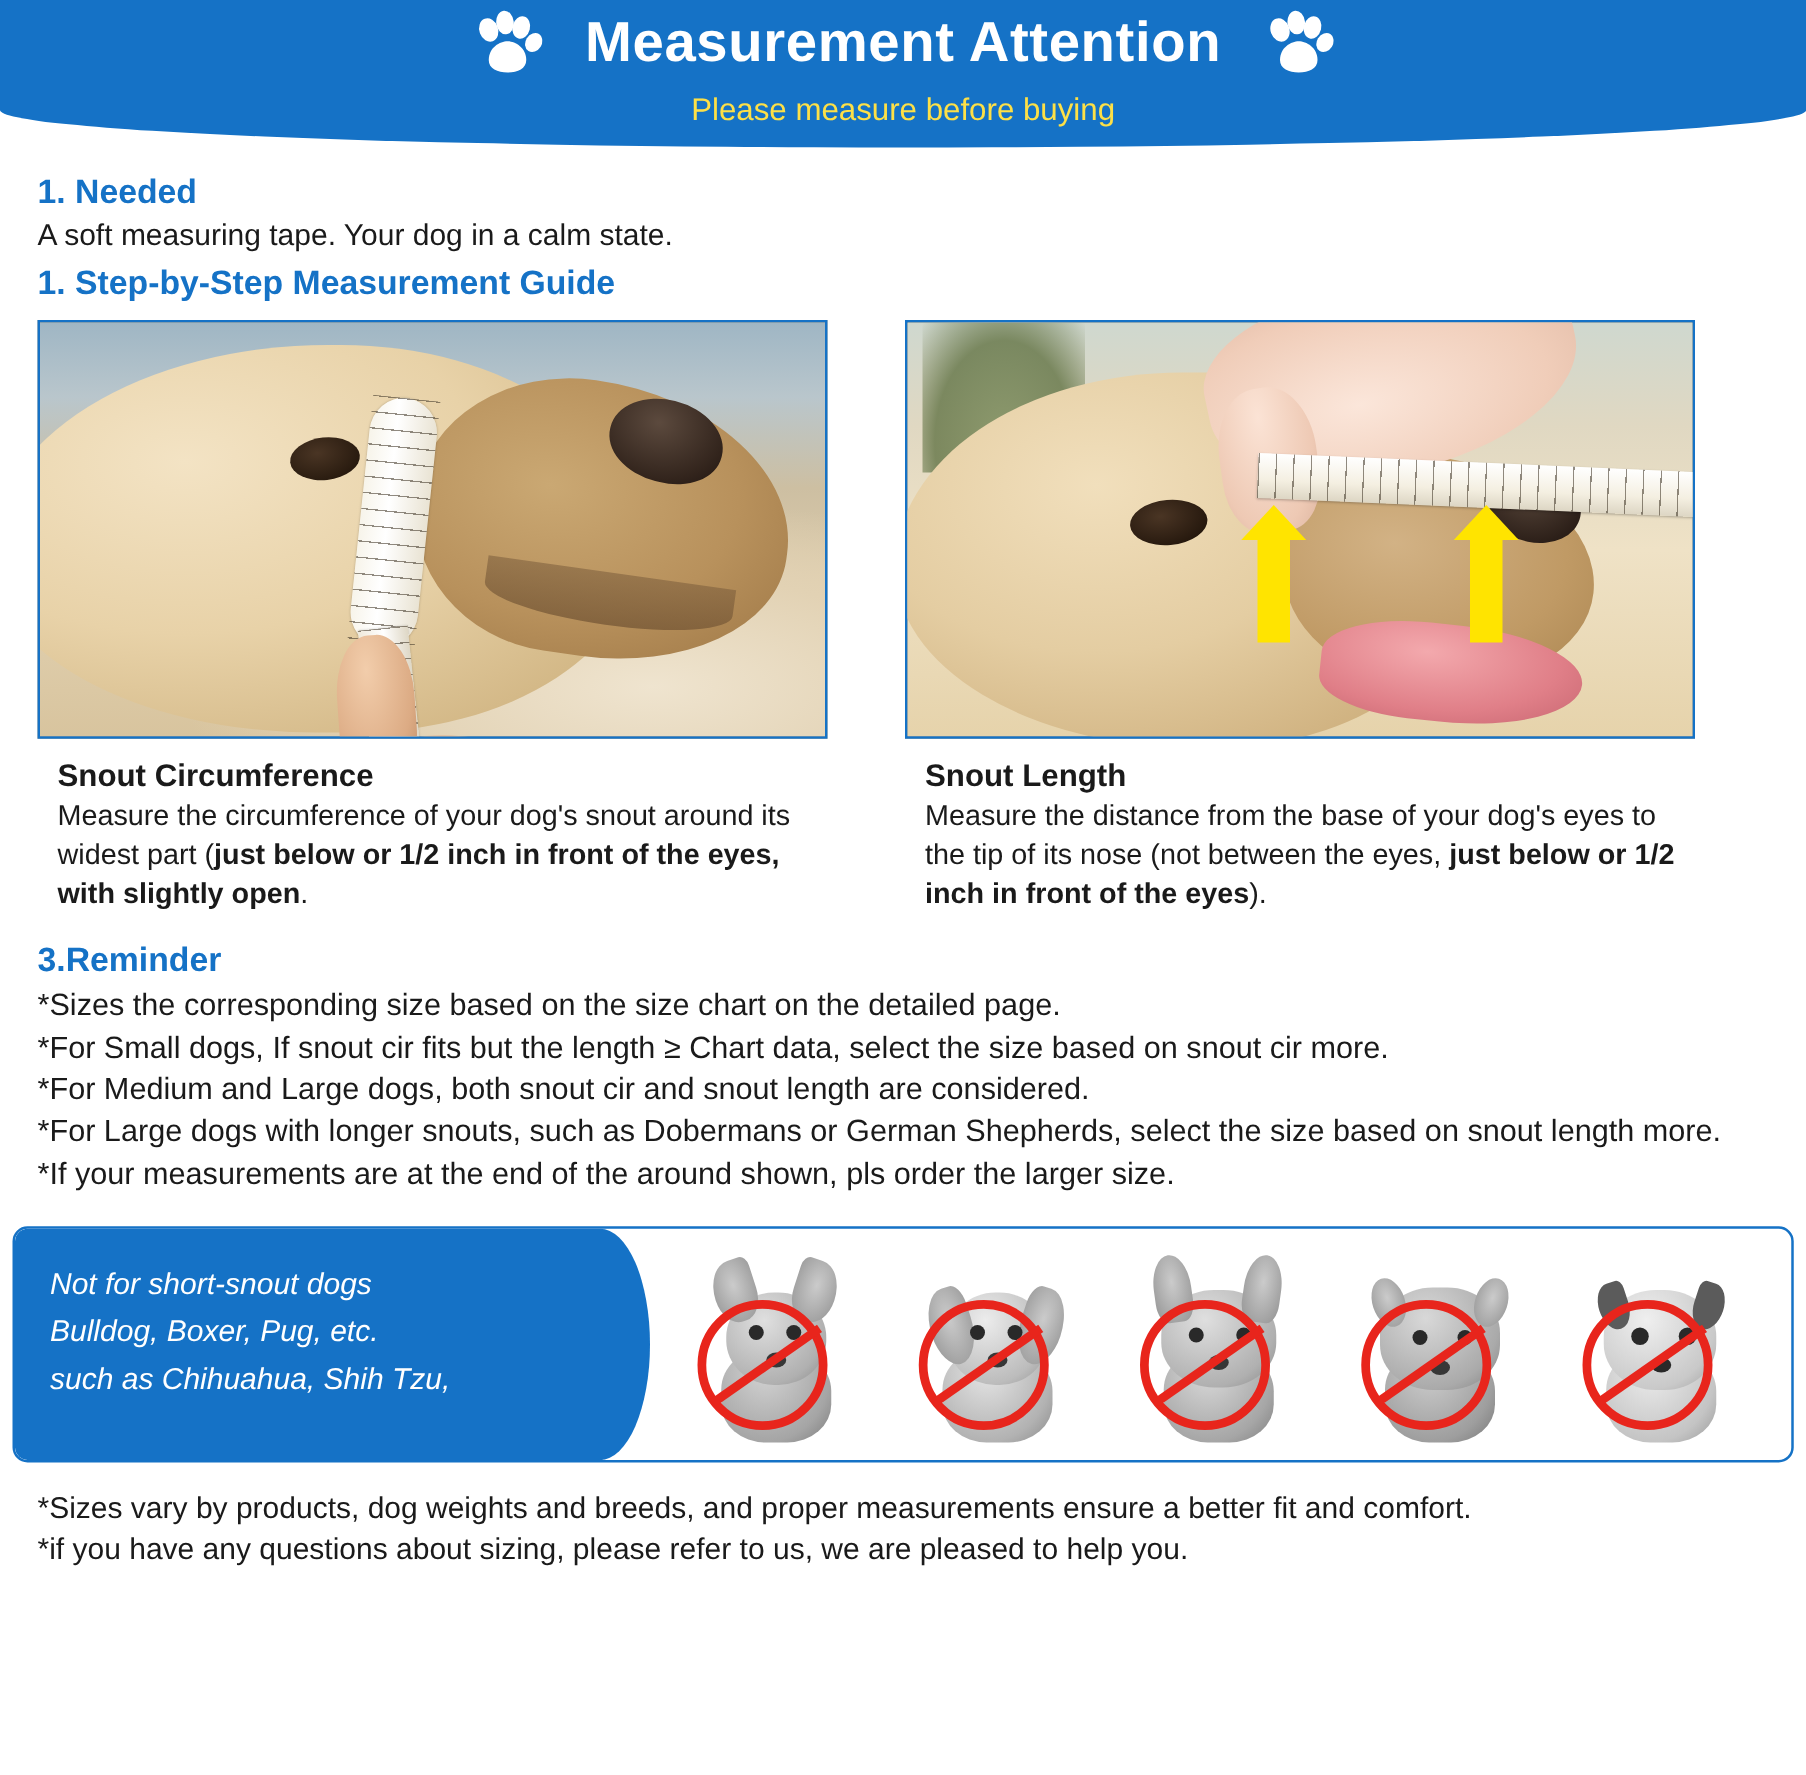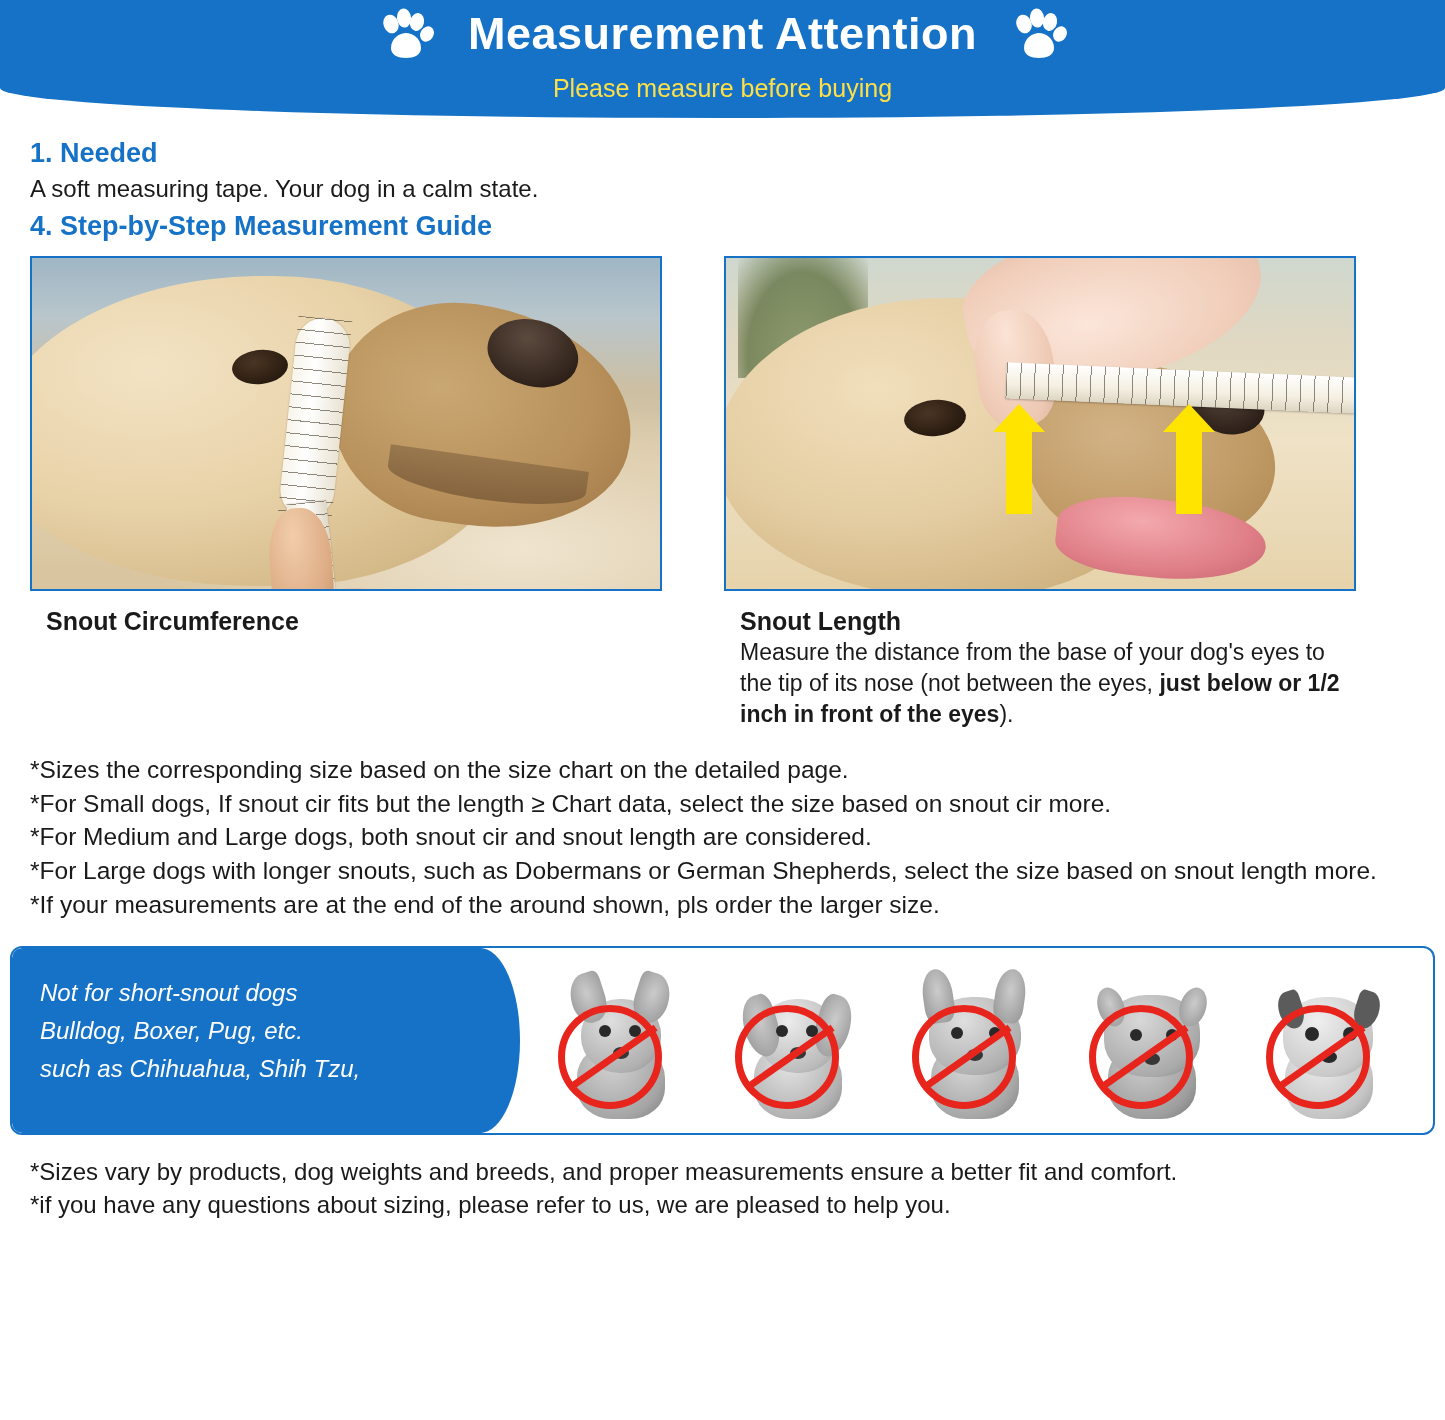--- a/index.html
+++ b/index.html
@@ -443,21 +443,21 @@
     </div>
     <div class="banner-sub">Please measure before buying</div>
   </div>
 </div>
 
 <div class="content">
 
   <h2 class="section">1. Needed</h2>
   <p class="body-line">A soft measuring tape. Your dog in a calm state.</p>
 
-  <h2 class="section">4. Step-by-Step Measurement Guide</h2>
+  <h2 class="section">1. Step-by-Step Measurement Guide</h2>
 
   <div class="photo-row">
 
     <div class="photo-col">
       <div class="photo">
         <div class="ph1-bg"></div>
         <div class="ph1-head"></div>
         <div class="ph1-snout"></div>
         <div class="ph1-mouth"></div>
         <div class="ph1-nose"></div>
@@ -465,20 +465,21 @@
         <div class="ph1-tape">
             <div class="tape-ticks"></div>
           </div>
         <div class="ph1-tape2">
             <div class="tape-ticks"></div>
           </div>
         <div class="ph1-finger"></div>
         <div class="ph1-hand"></div>
       </div>
       <div class="cap-title">Snout Circumference</div>
+      <p class="cap-body"><span>Measure the circumference of your dog's snout around its widest part (</span><b>just below or 1/2 inch in front of the eyes, with slightly open</b><span>.</span></p>
     </div>
 
     <div class="photo-col">
       <div class="photo">
         <div class="ph2-bg"></div>
         <div class="ph2-plant"></div>
         <div class="ph2-head"></div>
         <div class="ph2-snout"></div>
         <div class="ph2-tongue"></div>
         <div class="ph2-nose"></div>
@@ -490,20 +491,21 @@
           </div>
         <div class="arrow a1"></div>
         <div class="arrow a2"></div>
       </div>
       <div class="cap-title">Snout Length</div>
       <p class="cap-body"><span>Measure the distance from the base of your dog's eyes to the tip of its nose (not between the eyes, </span><b>just below or 1/2 inch in front of the eyes</b><span>).</span></p>
     </div>
   </div>
 
   <div class="reminder-wrap">
+    <h2 class="section">3.Reminder</h2>
     <p class="reminder-line">*Sizes the corresponding size based on the size chart on the detailed page.</p>
     <p class="reminder-line">*For Small dogs, If snout cir fits but the length ≥ Chart data, select the size based on snout cir more.</p>
     <p class="reminder-line">*For Medium and Large dogs, both snout cir and snout length are considered.</p>
     <p class="reminder-line">*For Large dogs with longer snouts, such as Dobermans or German Shepherds, select the size based on snout length more.</p>
     <p class="reminder-line">*If your measurements are at the end of the around shown, pls order the larger size.</p>
   </div>
 </div>
 
 <div class="nobox">
   <div class="nobox-left">

